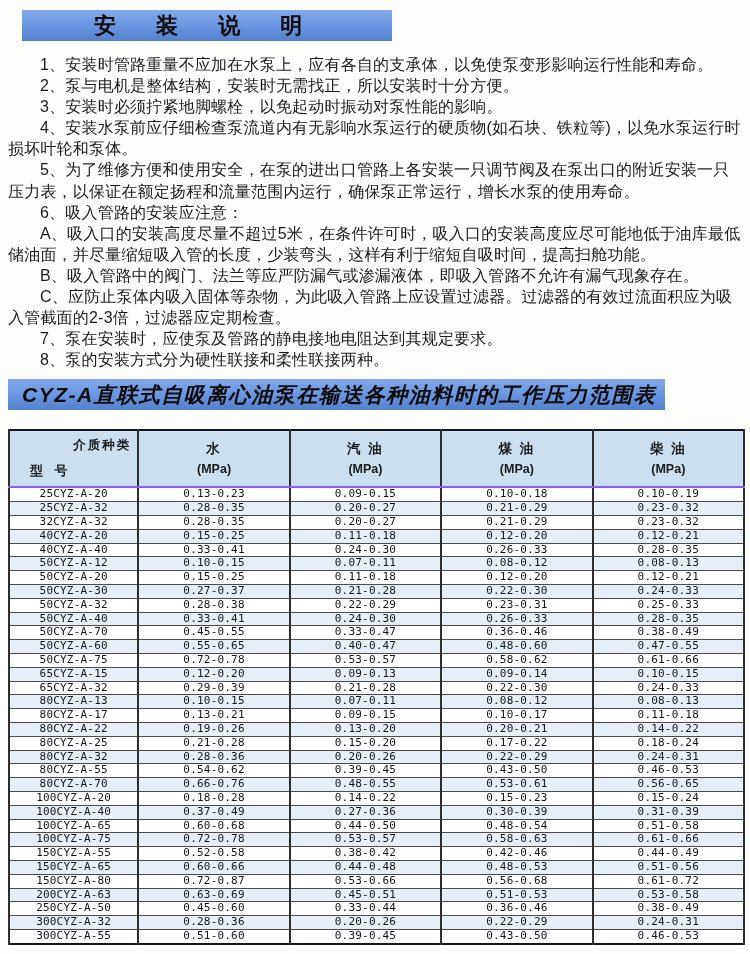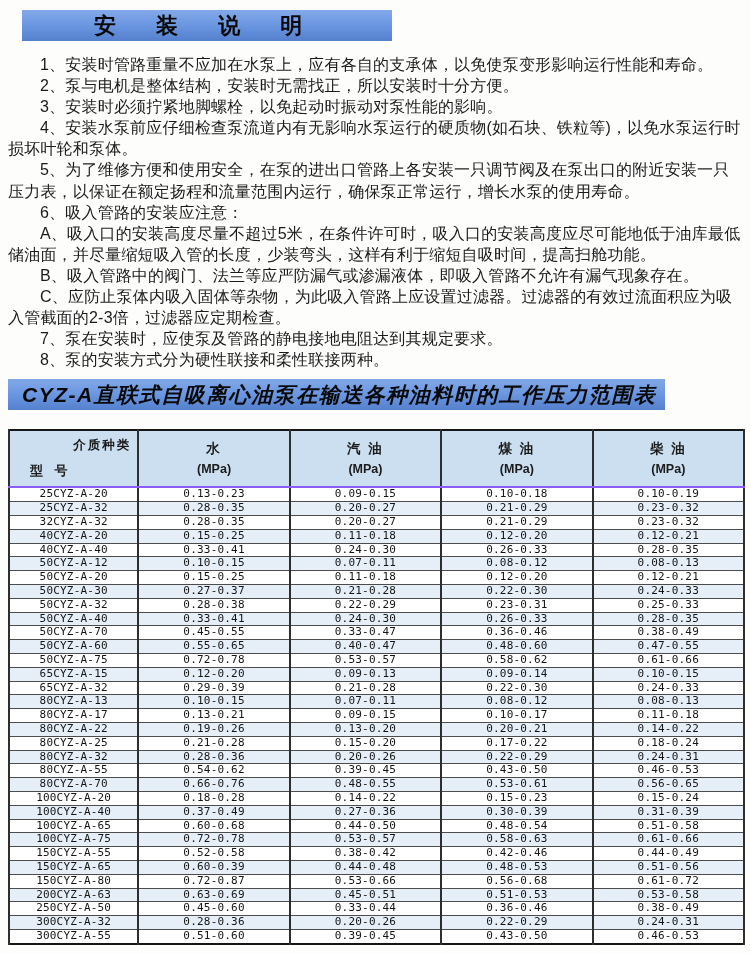--- a/index.html
+++ b/index.html
@@ -340,21 +340,21 @@
           </tr>
           <tr>
             <td>150CYZ-A-55</td>
             <td>0.52-0.58</td>
             <td>0.38-0.42</td>
             <td>0.42-0.46</td>
             <td>0.44-0.49</td>
           </tr>
           <tr class="alt">
             <td>150CYZ-A-65</td>
-            <td>0.60-0.39</td>
+            <td>0.60-0.66</td>
             <td>0.44-0.48</td>
             <td>0.48-0.53</td>
             <td>0.51-0.56</td>
           </tr>
           <tr>
             <td>150CYZ-A-80</td>
             <td>0.72-0.87</td>
             <td>0.53-0.66</td>
             <td>0.56-0.68</td>
             <td>0.61-0.72</td>

